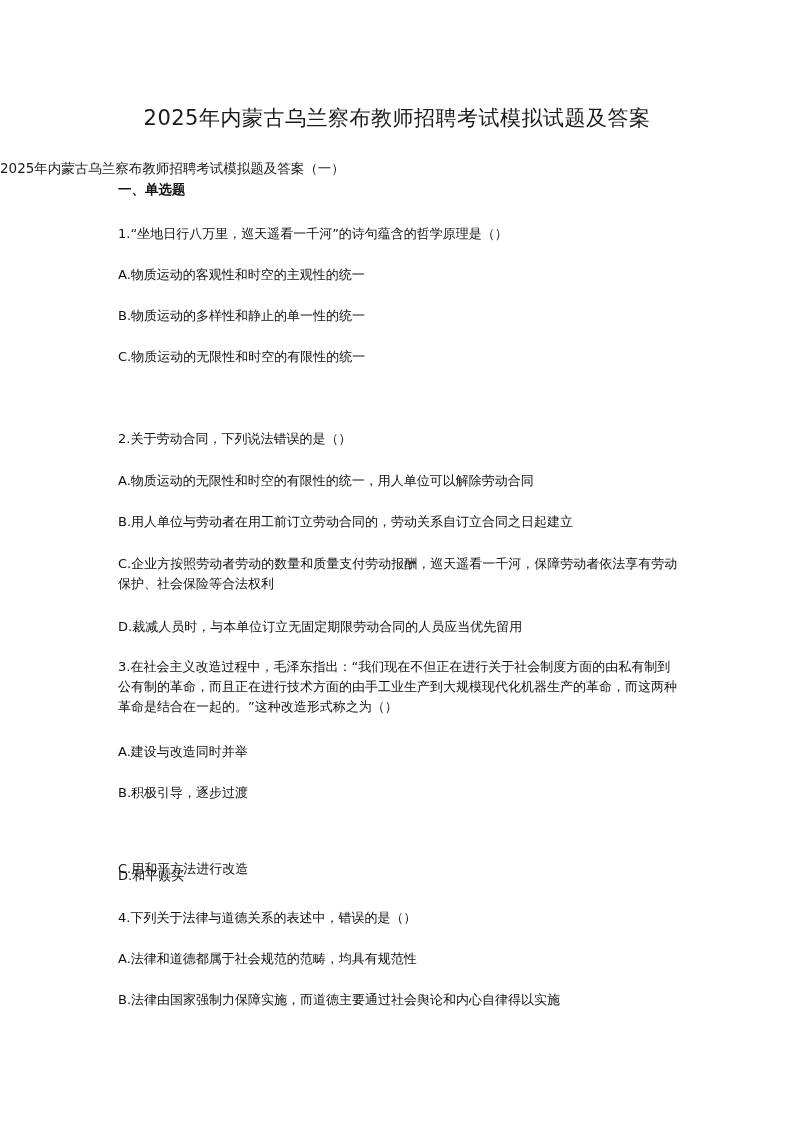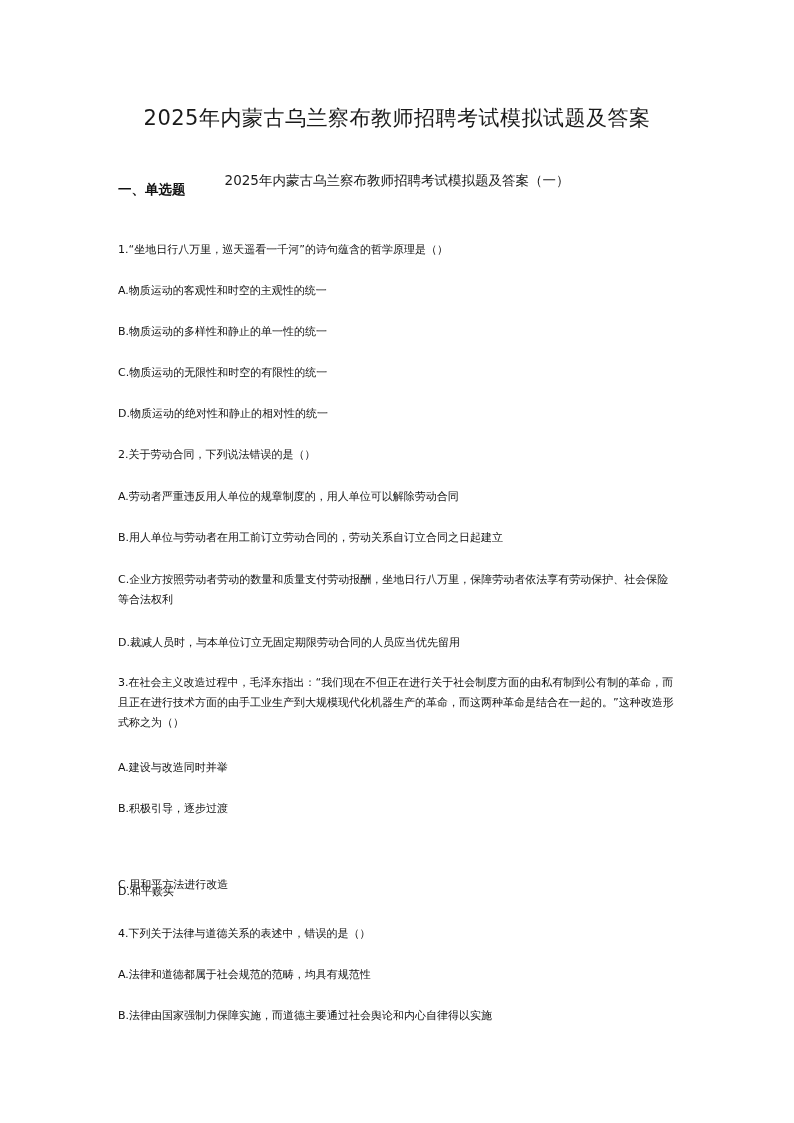--- a/index.html
+++ b/index.html
@@ -1,44 +1,43 @@
 <!DOCTYPE html>
 <html><head>
   <meta charset="utf-8">
   <style>
     html, body { margin: 0; padding: 0; background: #ffffff; }
     body { width: 794px; height: 1123px; position: relative; overflow: hidden;
            font-family: "DejaVu Sans", "Liberation Sans", sans-serif; color: #111; }
     .page { position: absolute; left: 0; top: 0; width: 736px; height: 1123px; }
     .title { position: absolute; top: 104px; left: 0; width: 794px; text-align: center;
              font-size: 21px; letter-spacing: 0.5px; color: #1a1a1a; }
-    .subtitle { position: absolute; top: 160px; left: 0; width: 794px; text-align: center;
-                font-size: 13.5px; color: #1a1a1a; margin-top: 12px; }
+    .subtitle { position: absolute; top: 160px; left: 0; width: 794px; text-align: left;
+                font-size: 13.5px; color: #1a1a1a; }
     .section { position: absolute; top: 181px; left: 118px; font-size: 13.5px; font-weight: bold; }
-    .line { position: absolute; left: 118px; font-size: 11px; line-height: 20px; white-space: nowrap; margin-top: 16px; }
+    .line { position: absolute; left: 118px; font-size: 13px; line-height: 20px; white-space: nowrap; }
     .wrap { white-space: normal; width: 560px; }
   </style>
 </head>
 <body>
 
 <div class="page">
   <div class="title">2025年内蒙古乌兰察布教师招聘考试模拟试题及答案</div>
   <div class="subtitle">2025年内蒙古乌兰察布教师招聘考试模拟题及答案（一）</div>
   <div class="section">一、单选题</div>
 
   <div class="line" style="top:224px">1.“坐地日行八万里，巡天遥看一千河”的诗句蕴含的哲学原理是（）</div>
   <div class="line" style="top:265px">A.物质运动的客观性和时空的主观性的统一</div>
   <div class="line" style="top:306px">B.物质运动的多样性和静止的单一性的统一</div>
   <div class="line" style="top:347px">C.物质运动的无限性和时空的有限性的统一</div>
-  <div class="line" style="top:388px">D.物质运动的绝对性和静止的相对性的统一</div>
 
   <div class="line" style="top:429px">2.关于劳动合同，下列说法错误的是（）</div>
-  <div class="line" style="top:471px">A.劳动者严重违反用人单位的规章制度的，用人单位可以解除劳动合同</div>
+  <div class="line" style="top:471px">A.物质运动的无限性和时空的有限性的统一，用人单位可以解除劳动合同</div>
   <div class="line" style="top:512px">B.用人单位与劳动者在用工前订立劳动合同的，劳动关系自订立合同之日起建立</div>
-  <div class="line wrap" style="top:554px">C.企业方按照劳动者劳动的数量和质量支付劳动报酬，坐地日行八万里，保障劳动者依法享有劳动保护、社会保险等合法权利</div>
+  <div class="line wrap" style="top:554px">C.企业方按照劳动者劳动的数量和质量支付劳动报酬，巡天遥看一千河，保障劳动者依法享有劳动保护、社会保险等合法权利</div>
   <div class="line" style="top:617px">D.裁减人员时，与本单位订立无固定期限劳动合同的人员应当优先留用</div>
 
   <div class="line wrap" style="top:657px">3.在社会主义改造过程中，毛泽东指出：“我们现在不但正在进行关于社会制度方面的由私有制到公有制的革命，而且正在进行技术方面的由手工业生产到大规模现代化机器生产的革命，而这两种革命是结合在一起的。”这种改造形式称之为（）</div>
   <div class="line" style="top:742px">A.建设与改造同时并举</div>
   <div class="line" style="top:783px">B.积极引导，逐步过渡</div>
   <div class="line" style="top:859px">C.用和平方法进行改造</div>
   <div class="line" style="top:866px">D.和平赎买</div>
 
   <div class="line" style="top:908px">4.下列关于法律与道德关系的表述中，错误的是（）</div>
   <div class="line" style="top:949px">A.法律和道德都属于社会规范的范畴，均具有规范性</div>

